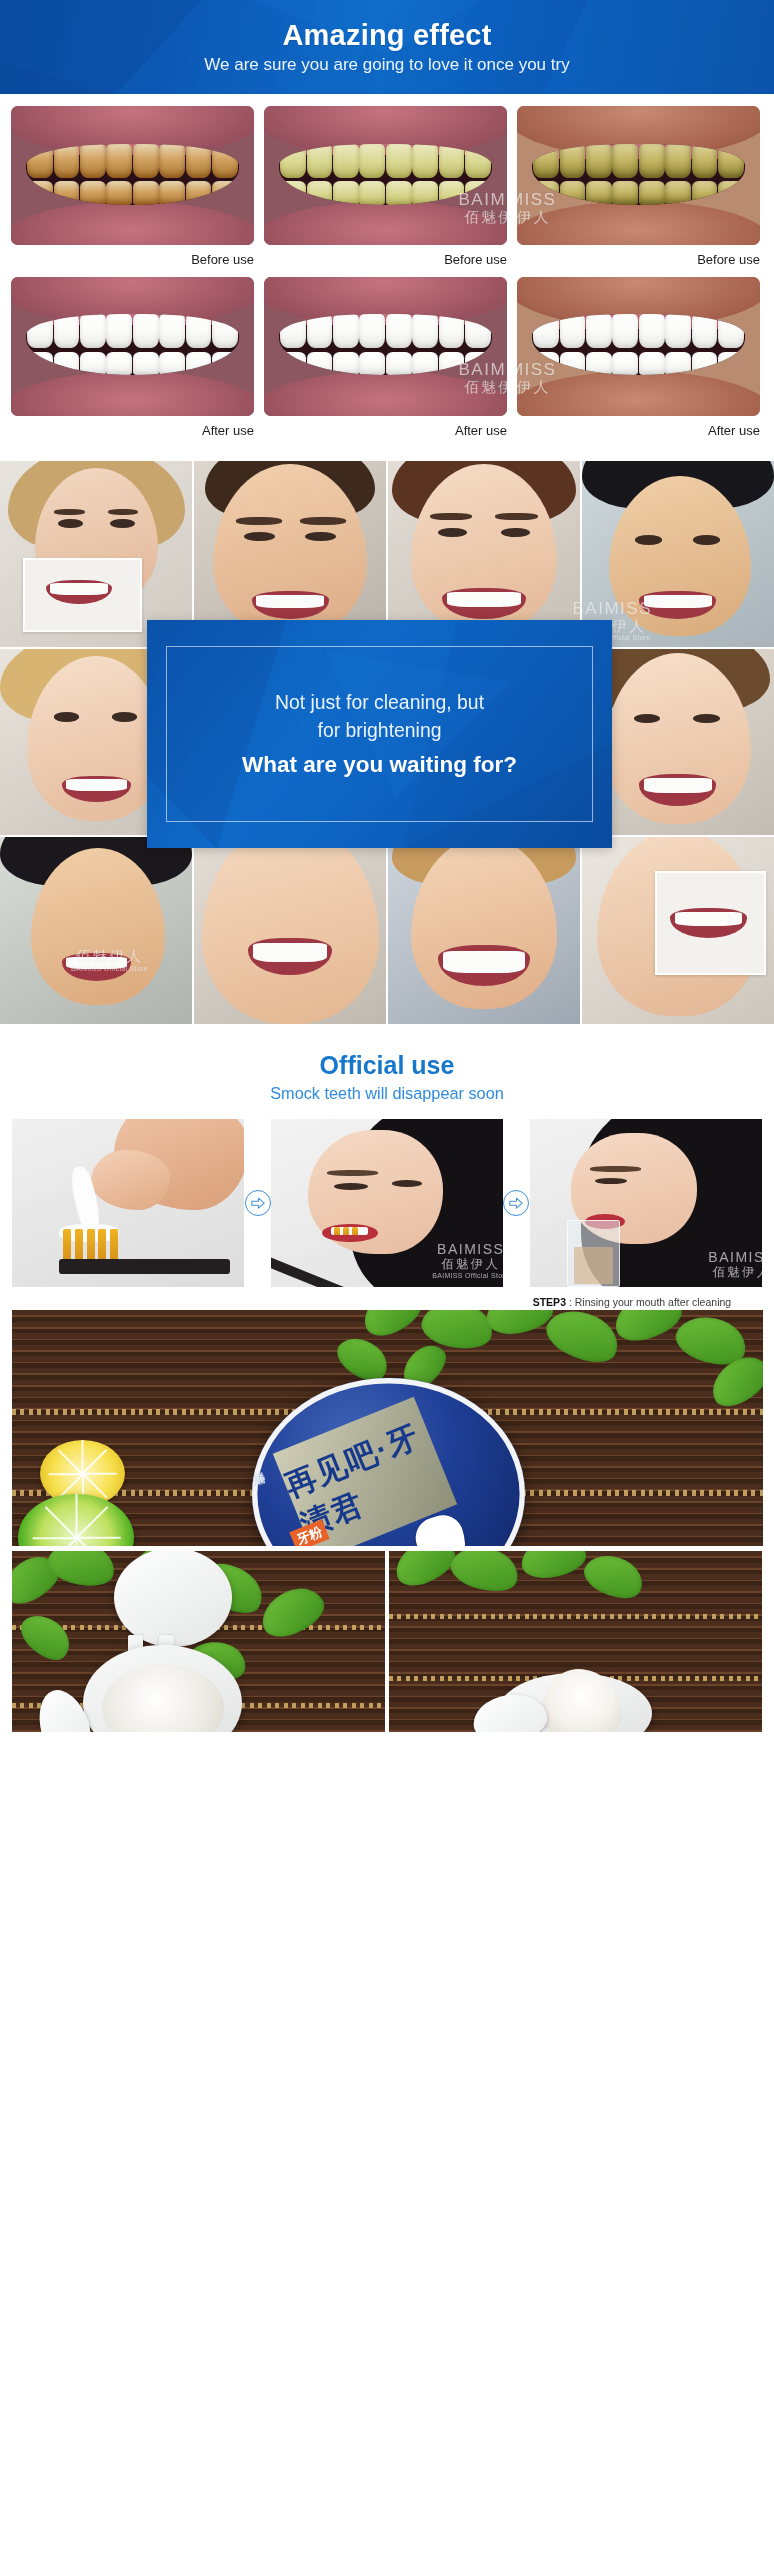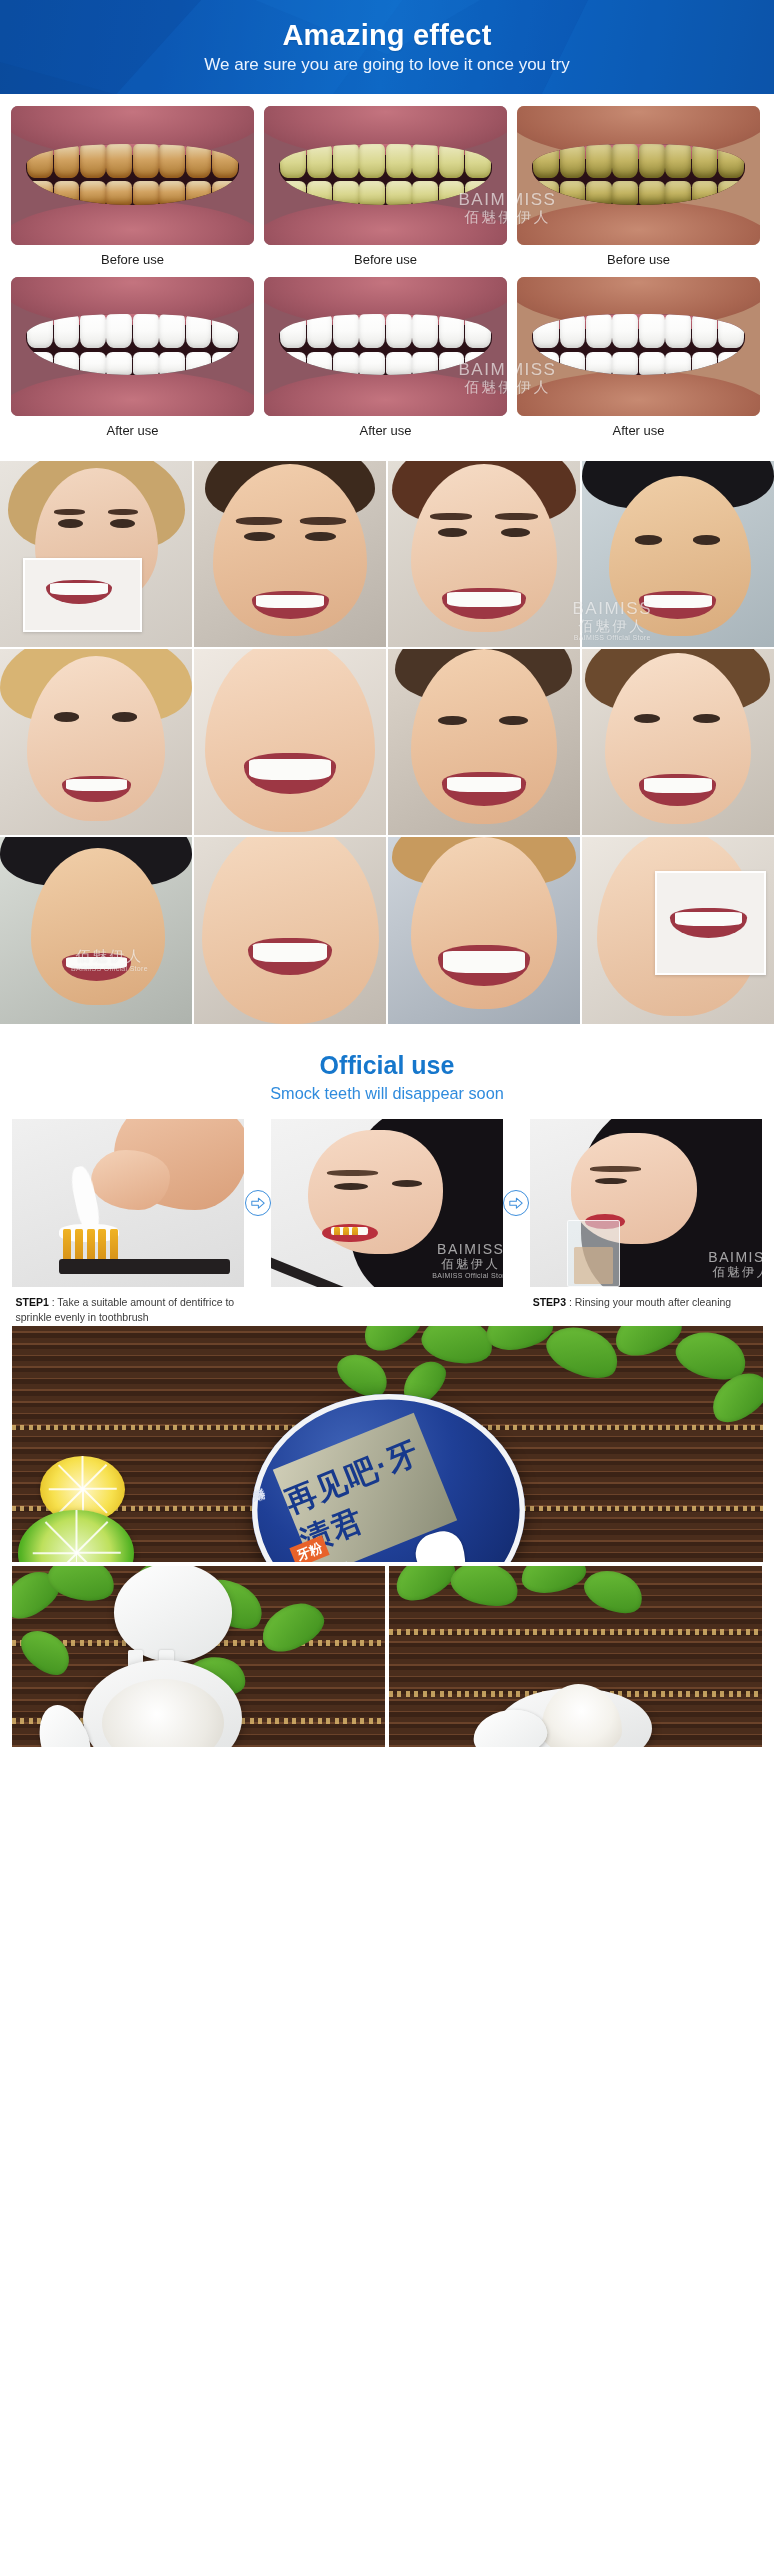--- a/index.html
+++ b/index.html
@@ -48,21 +48,21 @@
   .ba-cell { width: 243px; }
   .ba-photo {
     width: 243px;
     height: 139px;
     border-radius: 7px;
     position: relative;
     overflow: hidden;
     background: #8d5762;
   }
   .ba-caption {
-    text-align: center;
+    text-align: right;
     font-size: 13px;
     color: #1c1c1c;
     padding: 7px 0 4.6px 0;
     font-weight: 400;
   }
 
   
   .mouth { position: absolute; inset: 0; }
   .lip-top, .lip-bot {
     position: absolute; left: -6%; width: 112%;
@@ -590,20 +590,35 @@
     <div class="wm collage-wm a">
       <div class="wm-brand">BAIMISS</div>
       <div class="wm-cn">佰魅伊人</div>
       <div class="wm-store">BAIMISS Official Store</div>
     </div>
     <div class="wm collage-wm b">
       <div class="wm-cn">佰魅伊人</div>
       <div class="wm-store">BAIMISS Official Store</div>
     </div>
 
+    <div class="overlay-card">
+      <svg class="overlay-facets" viewBox="0 0 600 295" preserveAspectRatio="none">
+        <polygon points="0,0 180,0 90,295 0,200" fill="#0a4a9e" opacity=".5"></polygon>
+        <polygon points="180,0 400,0 330,295 90,295" fill="#1269c8" opacity=".4"></polygon>
+        <polygon points="400,0 600,0 600,160 330,295" fill="#0c59b4" opacity=".45"></polygon>
+        <polygon points="600,160 600,295 330,295" fill="#0a4c9e" opacity=".5"></polygon>
+        <polygon points="230,40 470,80 320,230" fill="#1b7bd8" opacity=".28"></polygon>
+      </svg>
+      <div class="overlay-inner-border"></div>
+      <div class="overlay-text">
+        <div class="ov-l1">Not just for cleaning, but</div>
+        <div class="ov-l2">for brightening</div>
+        <div class="ov-l3">What are you waiting for?</div>
+      </div>
+    </div>
   </div>
 
   <div class="cu-sec">
     <div class="cu-title">Official use</div>
     <div class="cu-sub">Smock teeth will disappear soon</div>
 
     <div class="steps">
 
       <div class="step-col">
         <div class="step-photo">
@@ -612,21 +627,20 @@
           <div class="hand-blob" style="left:34%;top:18%;width:34%;height:36%;background:linear-gradient(160deg,#f4d2b8,#e0a884)"></div>
           <div class="powder-strip" style="left:27%;top:28%;width:9%;height:40%;transform:rotate(-12deg)"></div>
           <div class="powder-strip" style="left:20%;top:62%;width:26%;height:11%"></div>
           <div class="brush-handle" style="left:20%;bottom:8%;width:74%;height:9%;"></div>
           <div class="bristle" style="left:22%;bottom:17%;width:3.4%;height:18%"></div>
           <div class="bristle" style="left:27%;bottom:17%;width:3.4%;height:18%"></div>
           <div class="bristle" style="left:32%;bottom:17%;width:3.4%;height:18%"></div>
           <div class="bristle" style="left:37%;bottom:17%;width:3.4%;height:18%"></div>
           <div class="bristle" style="left:42%;bottom:17%;width:3.4%;height:18%"></div>
         </div>
-        <div class="step-cap"><b>STEP1</b><span> : </span><span>Take a suitable amount of dentifrice to sprinkle evenly in toothbrush</span></div>
       </div>
 
       <div class="arrow-gap">
         <div class="arrow-circle">
           <svg width="14" height="12.4" viewBox="0 0 18 16">
             <polygon points="1,5.5 9.5,5.5 9.5,1.5 17,8 9.5,14.5 9.5,10.5 1,10.5" fill="none" stroke="#3e8fdc" stroke-width="1.3" stroke-linejoin="round"></polygon>
           </svg>
         </div>
       </div>
 

